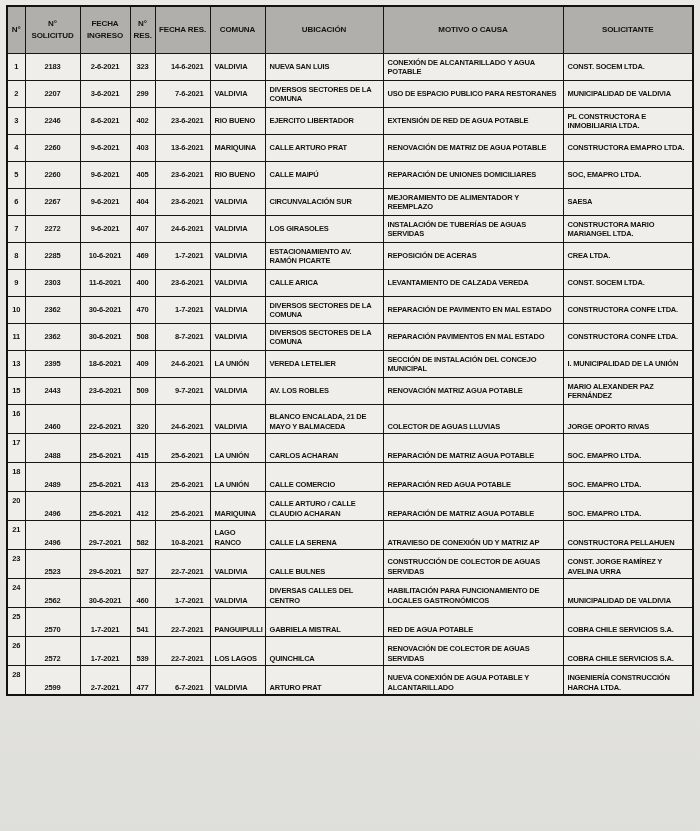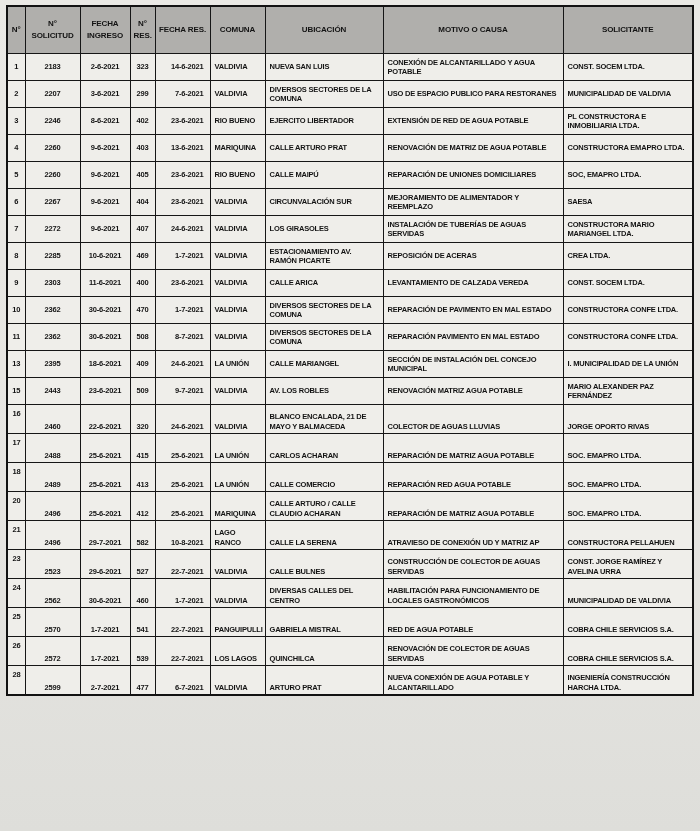--- a/index.html
+++ b/index.html
@@ -47,21 +47,21 @@
     height: 22px; 
     vertical-align: middle;
     background: #efeeea;
   }
   
   td.c0, td.c1, td.c2, td.c3 { text-align: center; }
   td.c4 { text-align: right; padding-right: 6px; margin-top: 24px; }
   td.c5, td.c6, td.c7, td.c8 { text-align: left; padding-left: 4px; }
   
   tr.va-bottom td { vertical-align: bottom; }
-  tr.va-bottom td.c0 { vertical-align: top; padding-top: 4px; text-align: right; }
+  tr.va-bottom td.c0 { vertical-align: top; padding-top: 4px; }
 </style>
 </head>
 <body>
 
 <div class="page">
   <table class="permits">
     <colgroup>
       <col style="width:18px">
         <col style="width:55px">
         <col style="width:50px">
@@ -197,31 +197,31 @@
           <td class="c8">CONSTRUCTORA CONFE LTDA.</td>
         </tr>
         <tr>
           <td class="c0">11</td>
           <td class="c1">2362</td>
           <td class="c2">30-6-2021</td>
           <td class="c3">508</td>
           <td class="c4">8-7-2021</td>
           <td class="c5">VALDIVIA</td>
           <td class="c6">DIVERSOS SECTORES DE LA COMUNA</td>
-          <td class="c7">REPARACIÓN PAVIMENTO EN MAL ESTADO</td>
+          <td class="c7">REPARACIÓN PAVIMENTOS EN MAL ESTADO</td>
           <td class="c8">CONSTRUCTORA CONFE LTDA.</td>
         </tr>
         <tr>
           <td class="c0">13</td>
           <td class="c1">2395</td>
           <td class="c2">18-6-2021</td>
           <td class="c3">409</td>
           <td class="c4">24-6-2021</td>
           <td class="c5">LA UNIÓN</td>
-          <td class="c6">CALLE MARIANGEL</td>
+          <td class="c6">VEREDA LETELIER</td>
           <td class="c7">SECCIÓN DE INSTALACIÓN DEL CONCEJO MUNICIPAL</td>
           <td class="c8">I. MUNICIPALIDAD DE LA UNIÓN</td>
         </tr>
         <tr>
           <td class="c0">15</td>
           <td class="c1">2443</td>
           <td class="c2">23-6-2021</td>
           <td class="c3">509</td>
           <td class="c4">9-7-2021</td>
           <td class="c5">VALDIVIA</td>

